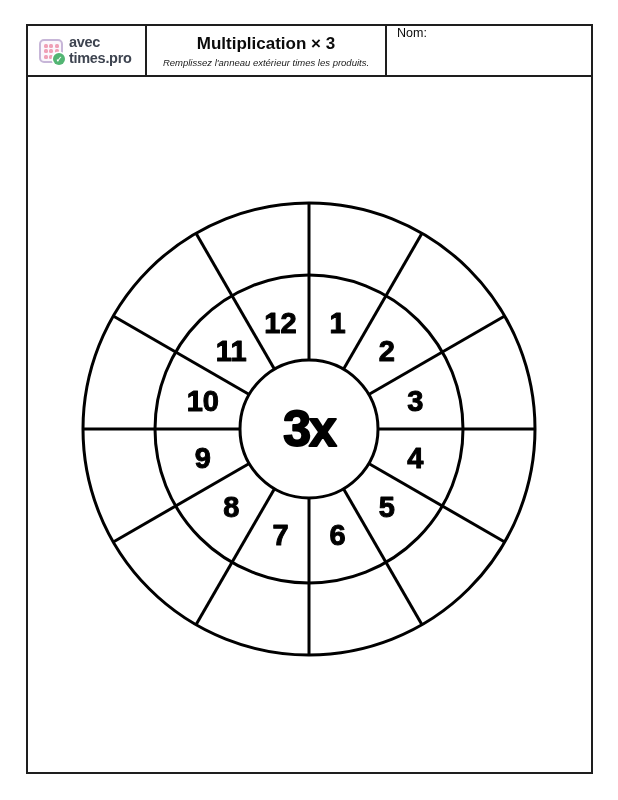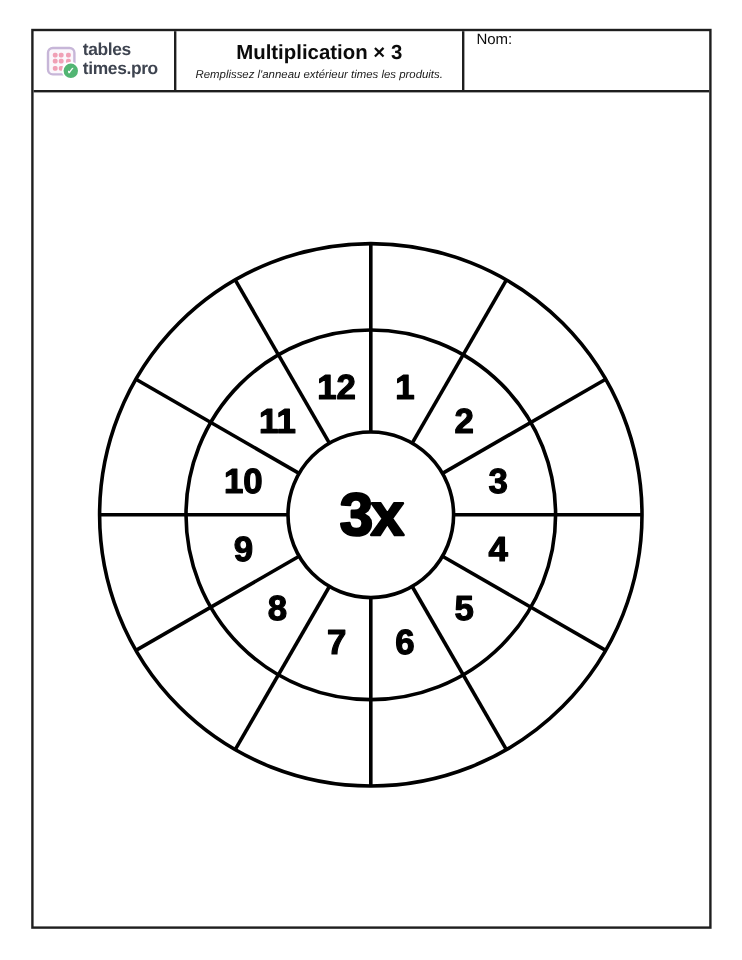--- a/index.html
+++ b/index.html
@@ -64,21 +64,21 @@
           <div class="logo-dot"></div>
             <div class="logo-dot"></div>
             <div class="logo-dot"></div>
           <div class="logo-dot"></div>
             <div class="logo-dot"></div>
             <div class="logo-dot"></div>
         </div>
         <div class="logo-check" style="background:#52b573;">✓</div>
       </div>
       <div class="logo-text">
-        <div>tables</div>
+        <div>avec</div>
         <div>times.pro</div>
       </div>
     </div>
 
     <div class="cell title-cell">
       <div class="title">Multiplication × 3</div>
       <div class="subtitle">Remplissez l'anneau extérieur times les produits.</div>
     </div>
 
     <div class="cell name-cell">

